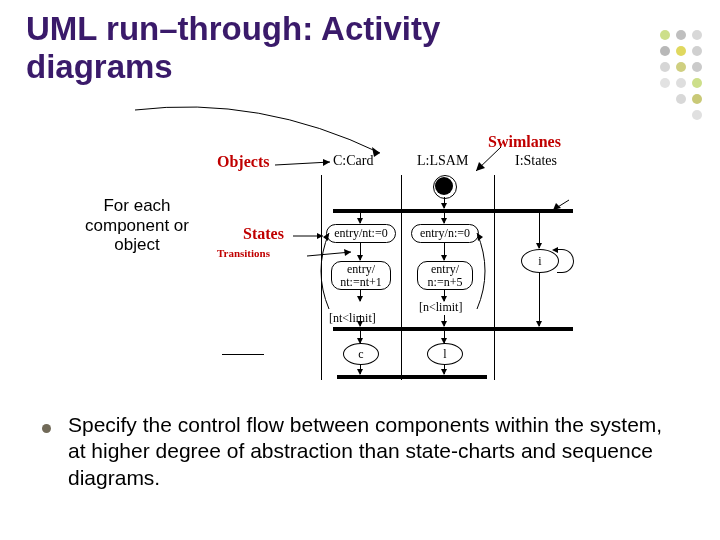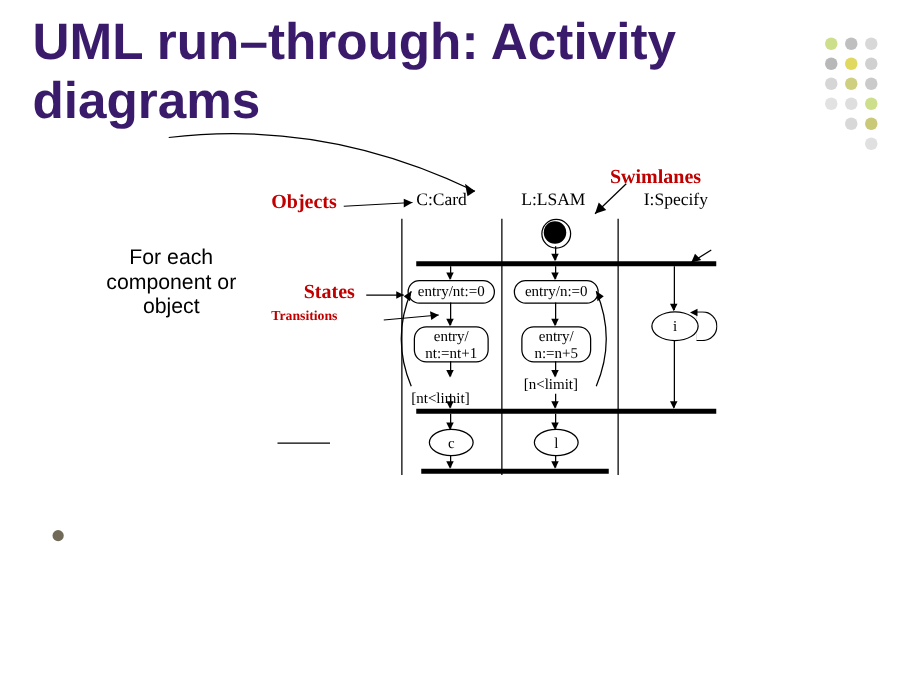--- a/index.html
+++ b/index.html
@@ -1,17 +1,17 @@
 <!DOCTYPE html>
 <html><head>
 <meta charset="utf-8">
 <style>
   html,body{margin:0;padding:0;width:720px;height:540px;background:#fff;font-family:Arial,Helvetica,sans-serif;color:#000;overflow:hidden}
   .slide{position:relative;width:720px;height:540px}
-  .title{position:absolute;left:26px;top:10px;width:560px;font-size:41px;font-weight:700;color:#3a1a6a;line-height:1.15}
+  .title{position:absolute;left:26px;top:10px;width:560px;font-size:33px;font-weight:700;color:#3a1a6a;line-height:1.15}
   .dots{position:absolute;right:14px;top:30px;width:100px;height:85px}
   .dots span{position:absolute;width:10px;height:10px;border-radius:50%}
   .note1{position:absolute;left:62px;top:196px;width:150px;font-size:17px;text-align:center;line-height:1.15}
   .note2{position:absolute;left:130px;top:346px;font-size:17px;line-height:1.15}
   .bullet-dot{position:absolute;left:42px;top:424px;width:9px;height:9px;border-radius:50%;background:#716a58}
   .bullet-text{position:absolute;left:68px;top:412px;width:610px;font-size:21px;line-height:1.25}
   
   .diag{position:absolute;left:225px;top:145px;width:400px;height:255px}
   .lbl{position:absolute;font-family:"Times New Roman",serif}
   .red{color:#c00000;font-weight:700}
@@ -74,21 +74,21 @@
         <line x1="0" y1="5" x2="55" y2="2" stroke="#000"></line>
         <polygon points="55,2 48,-1 48,6" fill="#000"></polygon>
       </svg>
     <svg class="leader" style="left:248px;top:2px;width:30px;height:28px">
         <line x1="28" y1="0" x2="3" y2="24" stroke="#000"></line>
         <polygon points="3,24 6,15 12,21" fill="#000"></polygon>
       </svg>
 
     <div class="lbl blk" style="left:108px;top:8px;font-size:14px">C:Card</div>
     <div class="lbl blk" style="left:192px;top:8px;font-size:14px">L:LSAM</div>
-    <div class="lbl blk" style="left:290px;top:8px;font-size:14px">I:Specify</div>
+    <div class="lbl blk" style="left:290px;top:8px;font-size:14px">I:States</div>
 
     <div class="lane" style="left:96px"></div>
     <div class="lane" style="left:176px"></div>
     <div class="lane" style="left:269px"></div>
 
     <div class="halo" style="left:208px;top:30px"></div>
     <div class="solidDot" style="left:210px;top:32px"></div>
     <div class="arrowV" style="left:219px;top:52px;height:11px"></div>
 
     <div class="bar" style="left:108px;top:64px;width:240px"></div>
@@ -152,13 +152,14 @@
     <div class="round" style="left:118px;top:198px;width:34px;height:20px;line-height:20px">c</div>
     <div class="round" style="left:202px;top:198px;width:34px;height:20px;line-height:20px">l</div>
 
     <div class="arrowV" style="left:135px;top:219px;height:10px"></div>
     <div class="arrowV" style="left:219px;top:219px;height:10px"></div>
 
     <div class="bar" style="left:112px;top:230px;width:150px"></div>
   </div>
 
   <div class="bullet-dot"></div>
+  <div class="bullet-text">Specify the control flow between components within the system, at higher degree of abstraction than state-charts and sequence diagrams.</div>
 </div>
 
 </body></html>

